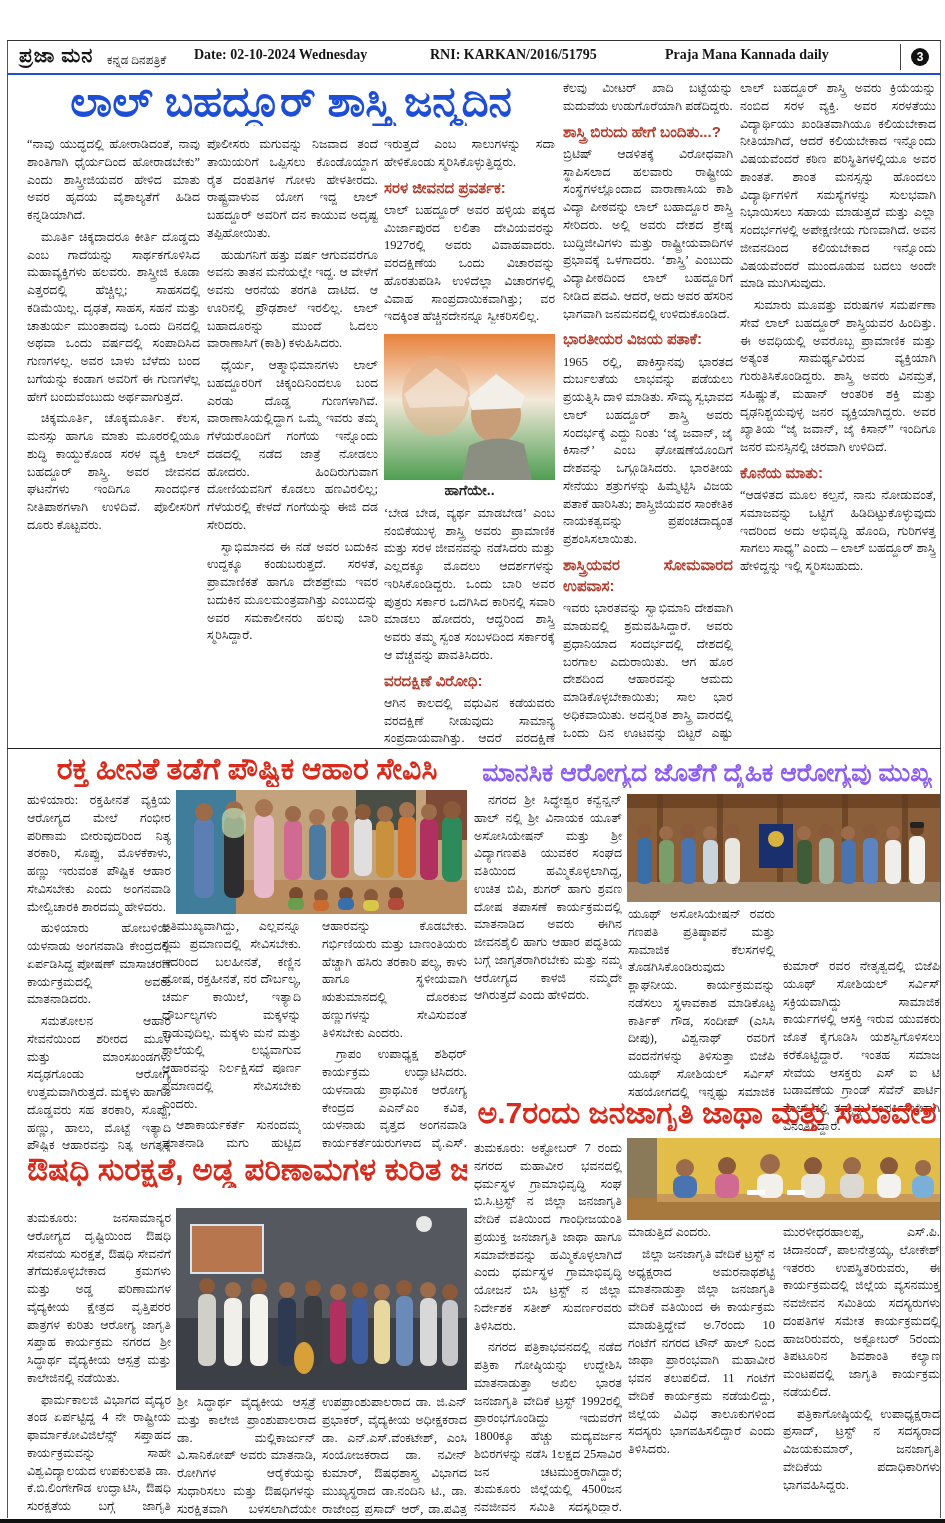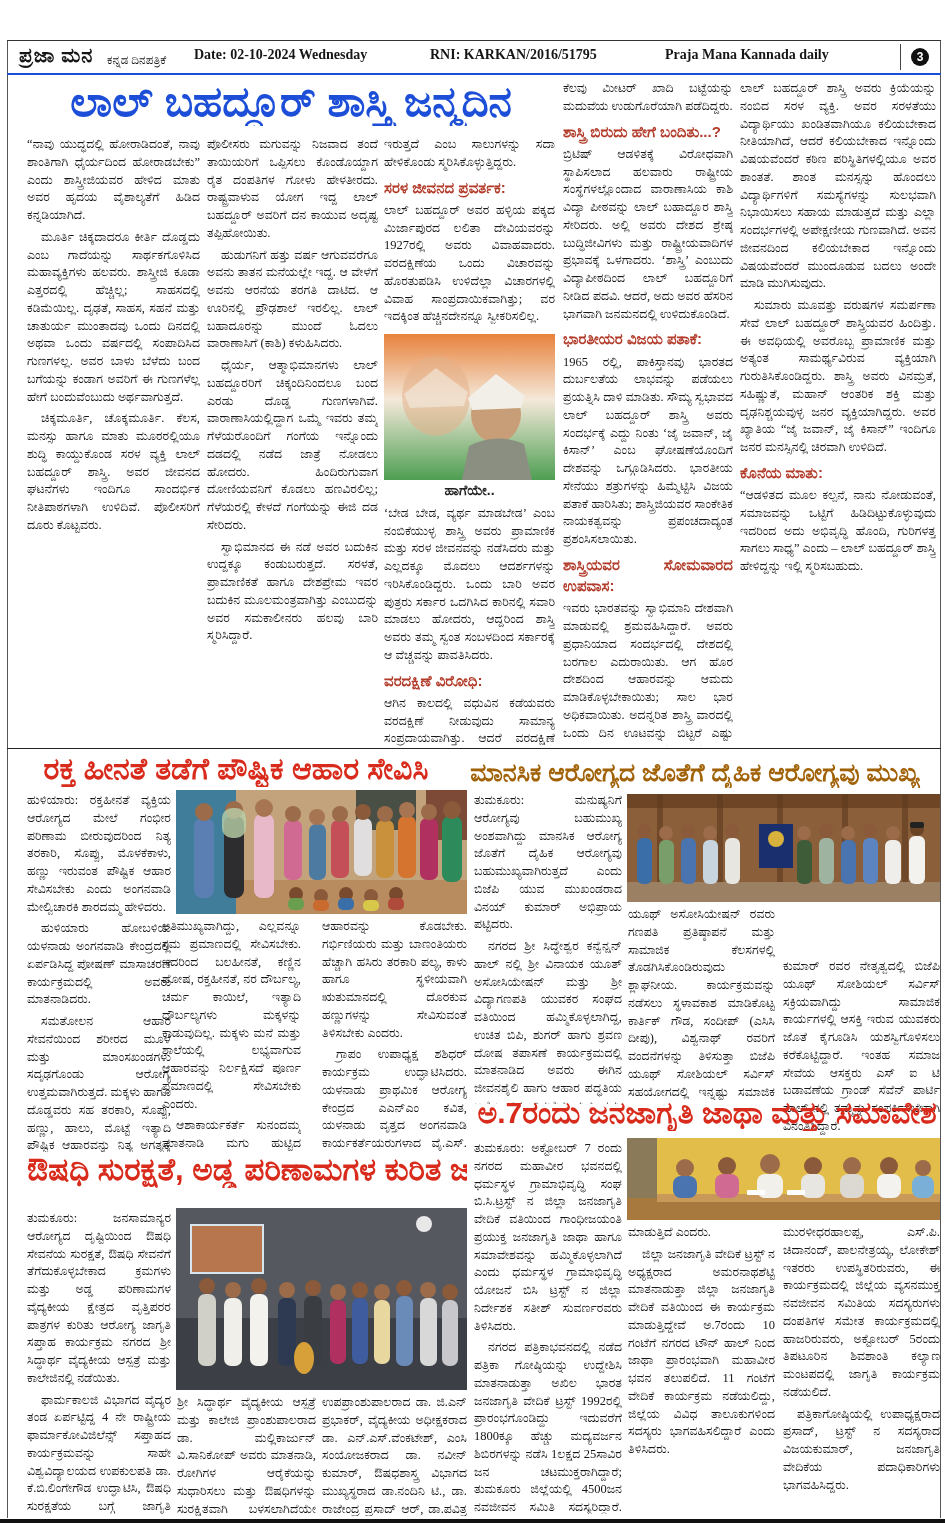--- a/index.html
+++ b/index.html
@@ -19,22 +19,22 @@
   #mh-rni{left:423px;font-size:14px;font-weight:bold;}
   #mh-title{left:658px;font-size:14px;font-weight:bold;}
   #mh-divider{position:absolute;right:40px;top:3px;bottom:3px;width:1px;background:#444;}
   .pageno{position:absolute;right:12px;top:7px;width:18px;height:18px;border-radius:50%;
           background:#111;color:#fff;font-size:12px;font-weight:bold;text-align:center;line-height:18px;
           font-family:"Liberation Sans",sans-serif;}
   
   .hl{position:absolute;font-family:"Liberation Sans",sans-serif;font-weight:bold;
       white-space:nowrap;overflow:hidden;}
   #hl-a1{left:27px;width:528px;top:78px;font-size:42px;color:#1d4ed8;text-align:center;}
-  #hl-a2{left:16px;width:440px;top:752px;font-size:30px;color:#d92b1c;text-align:center;}
-  #hl-a3{left:462px;width:466px;top:758px;font-size:25px;color:#a16207;text-align:center;}
+  #hl-a2{left:27px;width:440px;top:752px;font-size:30px;color:#d92b1c;text-align:center;font-family:Liberation Serif, serif;}
+  #hl-a3{left:474px;width:466px;top:758px;font-size:25px;color:#8b5cf6;text-align:center;}
   #hl-a4{left:474px;width:466px;top:1096px;font-size:30px;color:#d92b1c;text-align:center;}
   #hl-a5{left:27px;width:440px;top:1152px;font-size:31px;color:#d92b1c;text-align:center;}
   
   .col{position:absolute;overflow:hidden;text-align:justify;font-size:12.5px;line-height:1.42;}
   .col p{margin:0 0 4px 0;text-indent:14px;}
   .col p.noind{text-indent:0;}
   .sh{font-family:"Liberation Sans",sans-serif;font-weight:bold;color:#b23b2a;
       font-size:15px;margin:5px 0 4px 0;}
   .shx{font-family:"Liberation Sans",sans-serif;font-weight:bold;color:#222;
       font-size:14px;text-align:center;margin:5px 0 4px 0;}
@@ -248,21 +248,20 @@
           <circle cx="243" cy="37" r="7" fill="#8a5a3a"></circle>
         <rect x="258" y="46" width="16" height="44" rx="6" fill="#f0eeea"></rect>
           <circle cx="266" cy="39" r="7" fill="#9c6b4a"></circle>
         <rect x="282" y="42" width="16" height="48" rx="6" fill="#f4f2ee"></rect>
           <circle cx="290" cy="35" r="7" fill="#6a4226"></circle>
           <rect x="283" y="28" width="14" height="6" rx="2" fill="#222"></rect>
       </g>
     </svg>
   </div>
   <div id="a3c1" class="col">
-    <p class="noind">ತುಮಕೂರು: ಮನುಷ್ಯನಿಗೆ ಆರೋಗ್ಯವು ಬಹುಮುಖ್ಯ ಅಂಶವಾಗಿದ್ದು ಮಾನಸಿಕ ಆರೋಗ್ಯ ಜೊತೆಗೆ ದೈಹಿಕ ಆರೋಗ್ಯವು ಬಹುಮುಖ್ಯವಾಗಿರುತ್ತದೆ ಎಂದು ಬಿಜೆಪಿ ಯುವ ಮುಖಂಡರಾದ ವಿನಯ್ ಕುಮಾರ್ ಅಭಿಪ್ರಾಯ ಪಟ್ಟಿದರು.</p>
     <p>ನಗರದ ಶ್ರೀ ಸಿದ್ಧೇಶ್ವರ ಕನ್ವೆನ್ಷನ್ ಹಾಲ್ ನಲ್ಲಿ ಶ್ರೀ ವಿನಾಯಕ ಯೂತ್ ಅಸೋಸಿಯೇಷನ್ ಮತ್ತು ಶ್ರೀ ವಿದ್ಯಾಗಣಪತಿ ಯುವಕರ ಸಂಘದ ವತಿಯಿಂದ ಹಮ್ಮಿಕೊಳ್ಳಲಾಗಿದ್ದ, ಉಚಿತ ಬಿಪಿ, ಶುಗರ್ ಹಾಗು ಶ್ರವಣ ದೋಷ ತಪಾಸಣೆ ಕಾರ್ಯಕ್ರಮದಲ್ಲಿ ಮಾತನಾಡಿದ ಅವರು ಈಗಿನ ಜೀವನಶೈಲಿ ಹಾಗು ಆಹಾರ ಪದ್ಧತಿಯ ಬಗ್ಗೆ ಜಾಗೃತರಾಗಿರಬೇಕು ಮತ್ತು ನಮ್ಮ ಆರೋಗ್ಯದ ಕಾಳಜಿ ನಮ್ಮದೇ ಆಗಿರುತ್ತದೆ ಎಂದು ಹೇಳಿದರು.</p>
 
   </div>
   <div id="a3c2" class="col">
     <p class="noind">ಯೂಥ್ ಅಸೋಸಿಯೇಷನ್ ರವರು ಗಣಪತಿ ಪ್ರತಿಷ್ಠಾಪನೆ ಮತ್ತು ಸಾಮಾಜಿಕ ಕೆಲಸಗಳಲ್ಲಿ ತೊಡಗಿಸಿಕೊಂಡಿರುವುದು ಶ್ಲಾಘನೀಯ. ಕಾರ್ಯಕ್ರಮವನ್ನು ನಡೆಸಲು ಸ್ಥಳಾವಕಾಶ ಮಾಡಿಕೊಟ್ಟ ಕಾರ್ತಿಕ್ ಗೌಡ, ಸಂದೀಪ್ (ಎಸಿಸಿ ದೀಪು), ವಿಶ್ವನಾಥ್ ರವರಿಗೆ ವಂದನೆಗಳನ್ನು ತಿಳಿಸುತ್ತಾ ಬಿಜೆಪಿ ಯೂಥ್ ಸೋಶಿಯಲ್ ಸರ್ವಿಸ್ ಸಹಯೋಗದಲ್ಲಿ ಇನ್ನಷ್ಟು ಸಮಾಜಿಕ ಕಾರ್ಯಕ್ರಮಗಳು ಮುಂದಿನ ದಿನಗಳಲ್ಲಿ ಜನರ ಹಿತಾಸಕ್ತಿ ಮೇರೆಗೆ ನಡೆಸಲು ಇಚ್ಛಿಸುತ್ತೇವೆ ಎಂದರು.</p>
 
   </div>
   <div id="a3c3" class="col">
     <p class="noind">ಕುಮಾರ್ ರವರ ನೇತೃತ್ವದಲ್ಲಿ ಬಿಜೆಪಿ ಯೂಥ್ ಸೋಶಿಯಲ್ ಸರ್ವಿಸ್ ಸಕ್ರಿಯವಾಗಿದ್ದು ಸಾಮಾಜಿಕ ಕಾರ್ಯಗಳಲ್ಲಿ ಆಸಕ್ತಿ ಇರುವ ಯುವಕರು ಜೊತೆ ಕೈಗೂಡಿಸಿ ಯಶಸ್ವಿಗೊಳಿಸಲು ಕರೆಕೊಟ್ಟಿದ್ದಾರೆ. ಇಂತಹ ಸಮಾಜ ಸೇವೆಯ ಆಸಕ್ತರು ಎಸ್ ಐ ಟಿ ಬಡಾವಣೆಯ ಗ್ರಾಂಡ್ ಸೆವೆನ್ ಪಾರ್ಟಿ ಹಾಲ್ ನಲ್ಲಿ ತಮ್ಮನ್ನು ಸಂಪರ್ಕಿಸಬೇಕಾಗಿ ವಿನಂತಿಸಿದ್ದಾರೆ.</p>
     <p>ಕಾರ್ಯಕ್ರಮದಲ್ಲಿ ಲಯನ್ಸ್ ಕ್ಲಬ್ ಅಧ್ಯಕ್ಷರು ಡಾ.ನಟರಾಜ್, ಲಯನ್ಸ್ ಕ್ಲಬ್ ಸದಸ್ಯ ಪ್ರಸಾದ್, ಶ್ರೇಯಸ್ ಮುಂತಾದವರು ಭಾಗಿಯಾಗಿದ್ದರು .</p>

